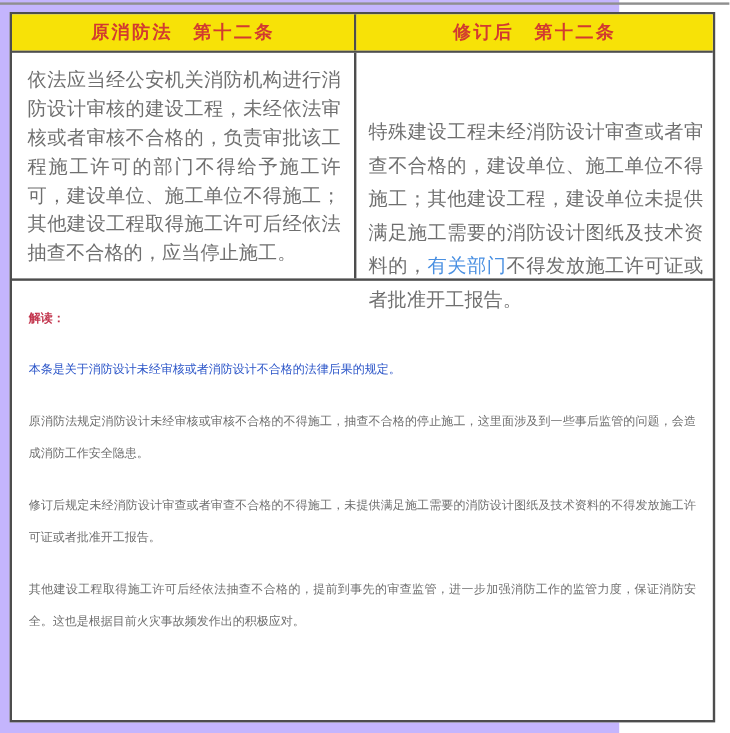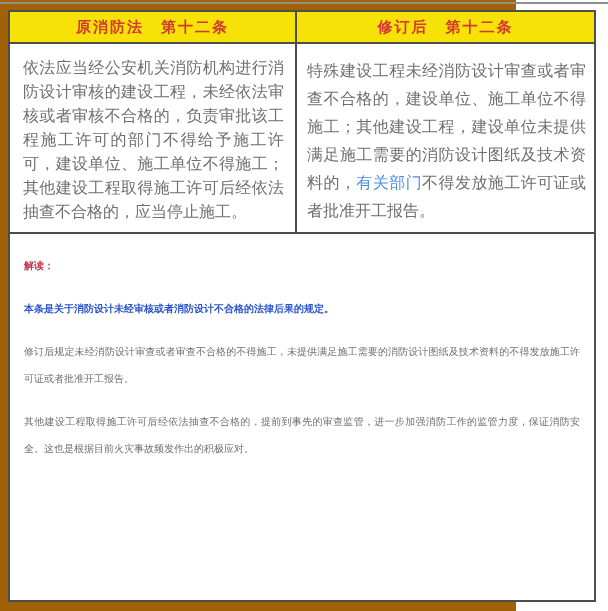--- a/index.html
+++ b/index.html
@@ -8,21 +8,21 @@
     width: 608px;
     height: 611px;
     background: #ffffff;
     font-family: "Liberation Sans", "DejaVu Sans", sans-serif;
     overflow: hidden;
   }
   .page {
     position: relative;
     width: 516px;
     height: 611px;
-    background: #a16207;
+    background: #c4b5fd;
   }
   .top-divider {
     position: absolute;
     top: 2px;
     left: 0;
     width: 608px;
     height: 2px;
     background: #8f8f8f;
   }
   .law-table {
@@ -70,38 +70,39 @@
   .body-cell.left {
     width: 287px;
     border-right: 2px solid #4d4d4d;
     padding: 12px 11px 0 13px;
     line-height: 24px;
   }
   .body-cell.right {
     flex: 1;
     padding: 13px 8px 0 10px;
     line-height: 28px;
+    margin-top: 40px;
   }
   .dept-link {
     color: #4A90E2;
     cursor: pointer;
   }
   .interpret {
     padding: 18px 14px 0 14px;
     font-size: 10px;
     line-height: 27px;
   }
   .interpret p { margin: 0 0 16px 0; text-align: justify; }
   .interpret .label-red {
     color: #C2344C;
     font-weight: bold;
   }
   .interpret .blue-bold {
     color: #2B55C8;
-    font-weight: bold;
+    font-weight: normal;
   }
   .interpret .gray { color: #6f6f6f; }
   .interpret .blue-last {
     color: #2F6ED8;
     font-weight: bold;
   }
 </style>
 </head>
 <body>
 
@@ -118,18 +119,19 @@
     <div class="body-row">
       <div class="body-cell left">依法应当经公安机关消防机构进行消防设计审核的建设工程，未经依法审核或者审核不合格的，负责审批该工程施工许可的部门不得给予施工许可，建设单位、施工单位不得施工；其他建设工程取得施工许可后经依法抽查不合格的，应当停止施工。</div>
       <div class="body-cell right">
         <span>特殊建设工程未经消防设计审查或者审查不合格的，建设单位、施工单位不得施工；其他建设工程，建设单位未提供满足施工需要的消防设计图纸及技术资料的，</span><span class="dept-link">有关部门</span><span>不得发放施工许可证或者批准开工报告。</span>
       </div>
     </div>
 
     <div class="interpret">
       <p class="label-red">解读：</p>
       <p class="blue-bold">本条是关于消防设计未经审核或者消防设计不合格的法律后果的规定。</p>
+      <p class="gray">原消防法规定消防设计未经审核或审核不合格的不得施工，抽查不合格的停止施工，这里面涉及到一些事后监管的问题，会造成消防工作安全隐患。</p>
       <p class="gray">修订后规定未经消防设计审查或者审查不合格的不得施工，未提供满足施工需要的消防设计图纸及技术资料的不得发放施工许可证或者批准开工报告。</p>
       <p class="gray">其他建设工程取得施工许可后经依法抽查不合格的，提前到事先的审查监管，进一步加强消防工作的监管力度，保证消防安全。这也是根据目前火灾事故频发作出的积极应对。</p>
     </div>
 
   </div>
 </div>
 
 </body></html>

